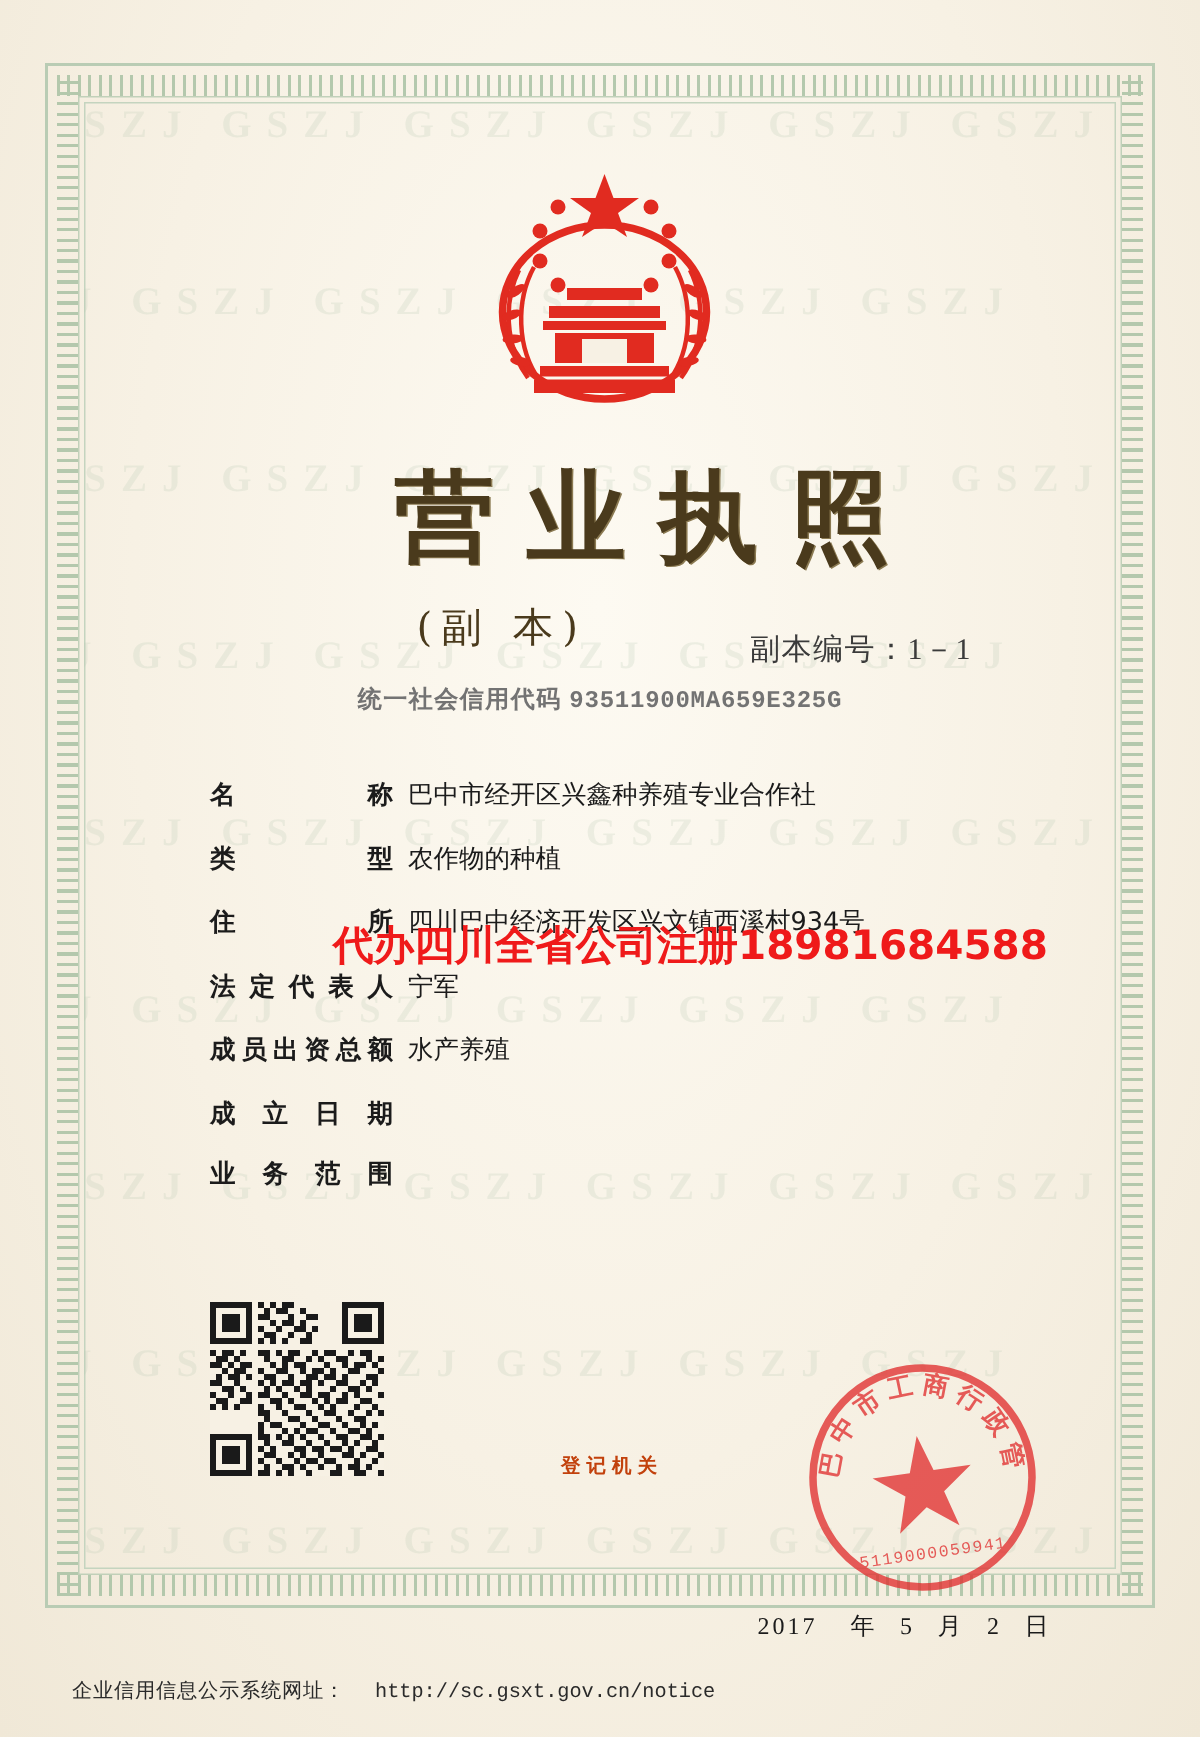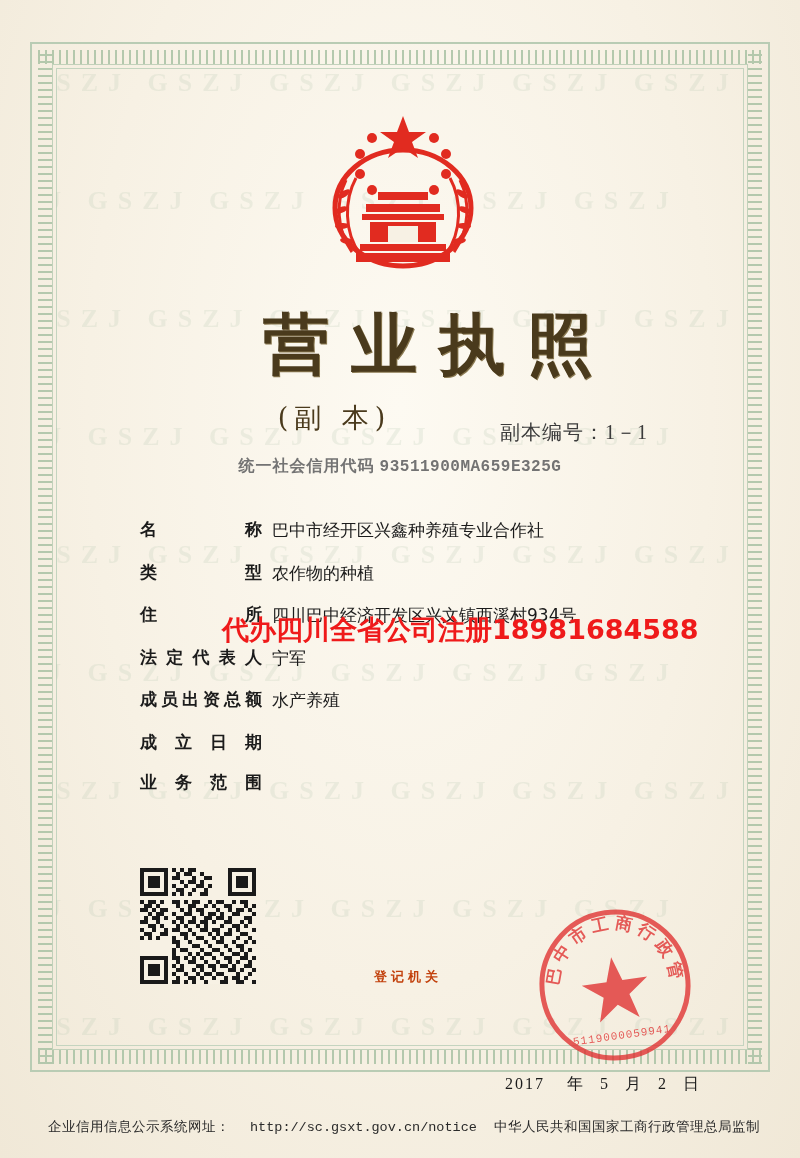--- a/index.html
+++ b/index.html
@@ -632,14 +632,13 @@
     </svg>
   </div>
 
   <div class="date-line">
     <span class="dpart dy">2017</span><span>年</span><span class="dpart dm">5</span><span>月</span><span class="dpart dd">2</span><span>日</span>
   </div>
 
   <div class="footer-left">
     <span>企业信用信息公示系统网址：</span><span class="url">http://sc.gsxt.gov.cn/notice</span>
   </div>
-  <div class="footer-right">中华人民共和国国家工商行政管理总局监制</div>
 </div>
 
 </body></html>

